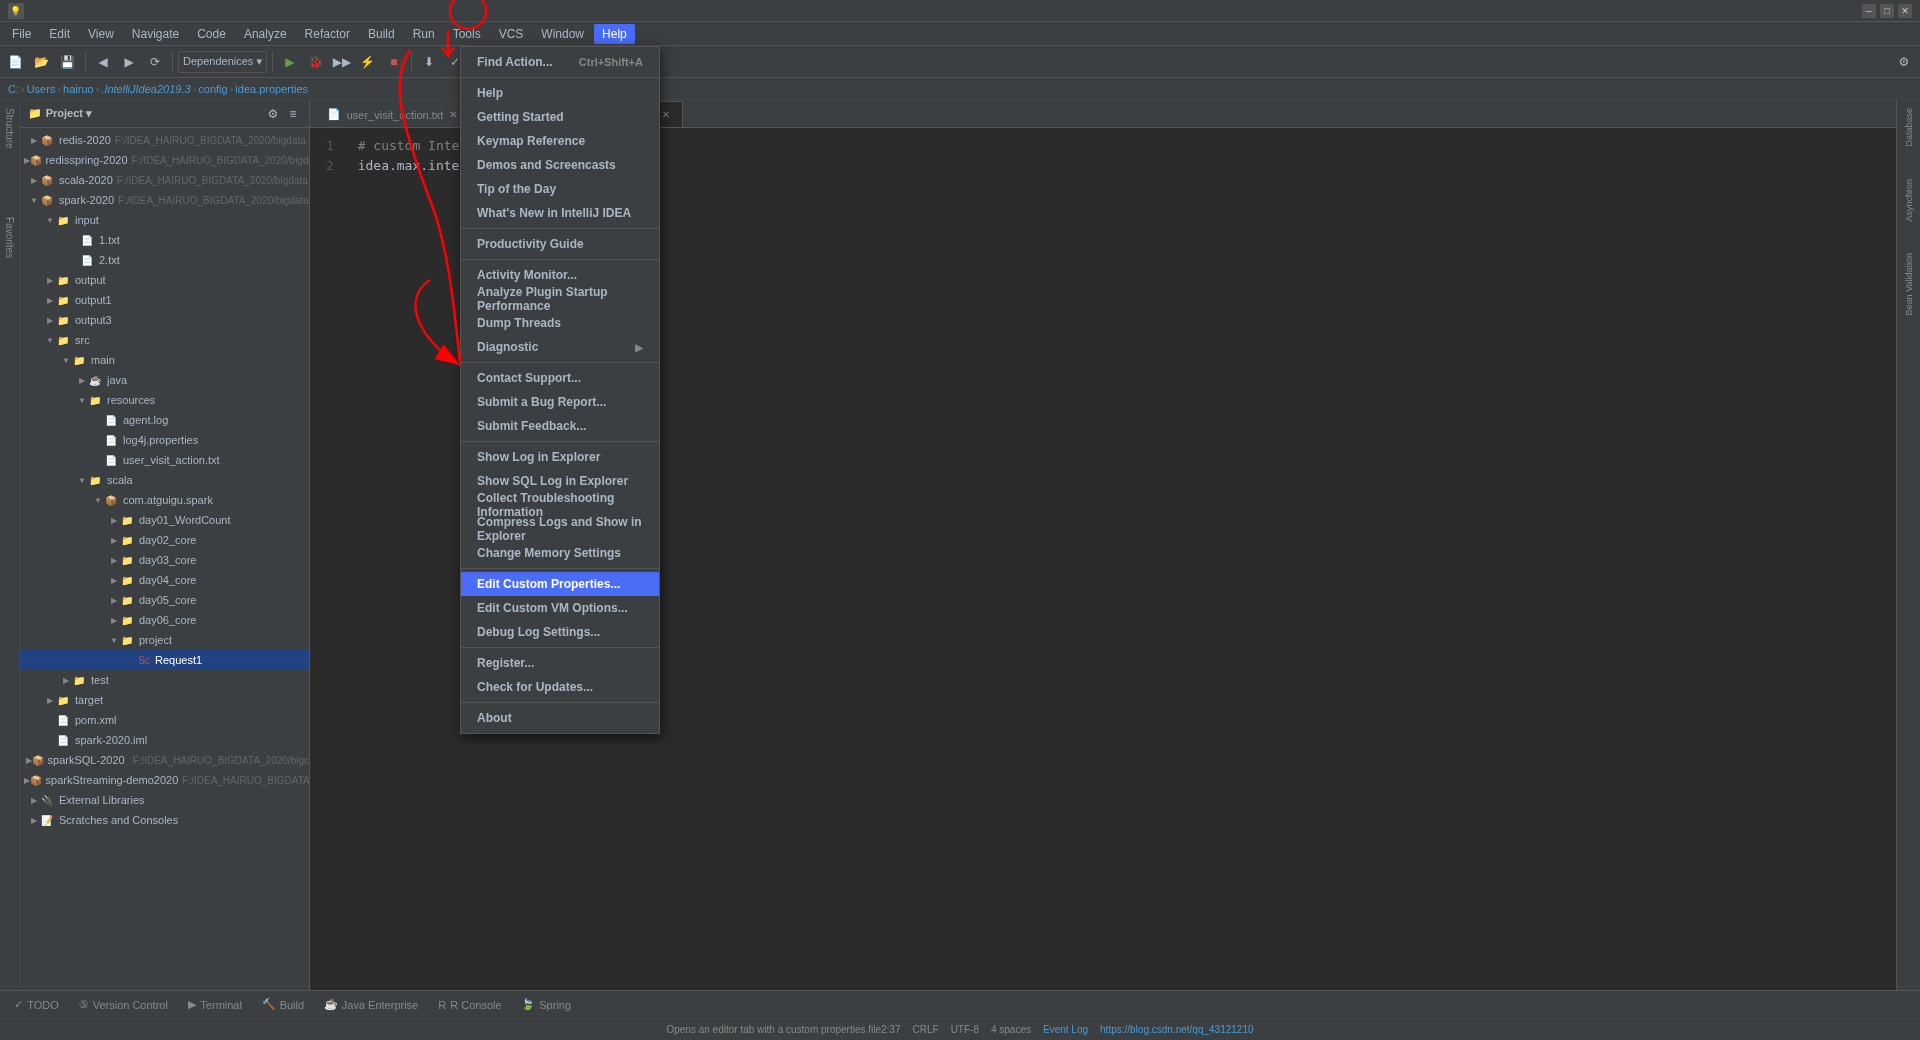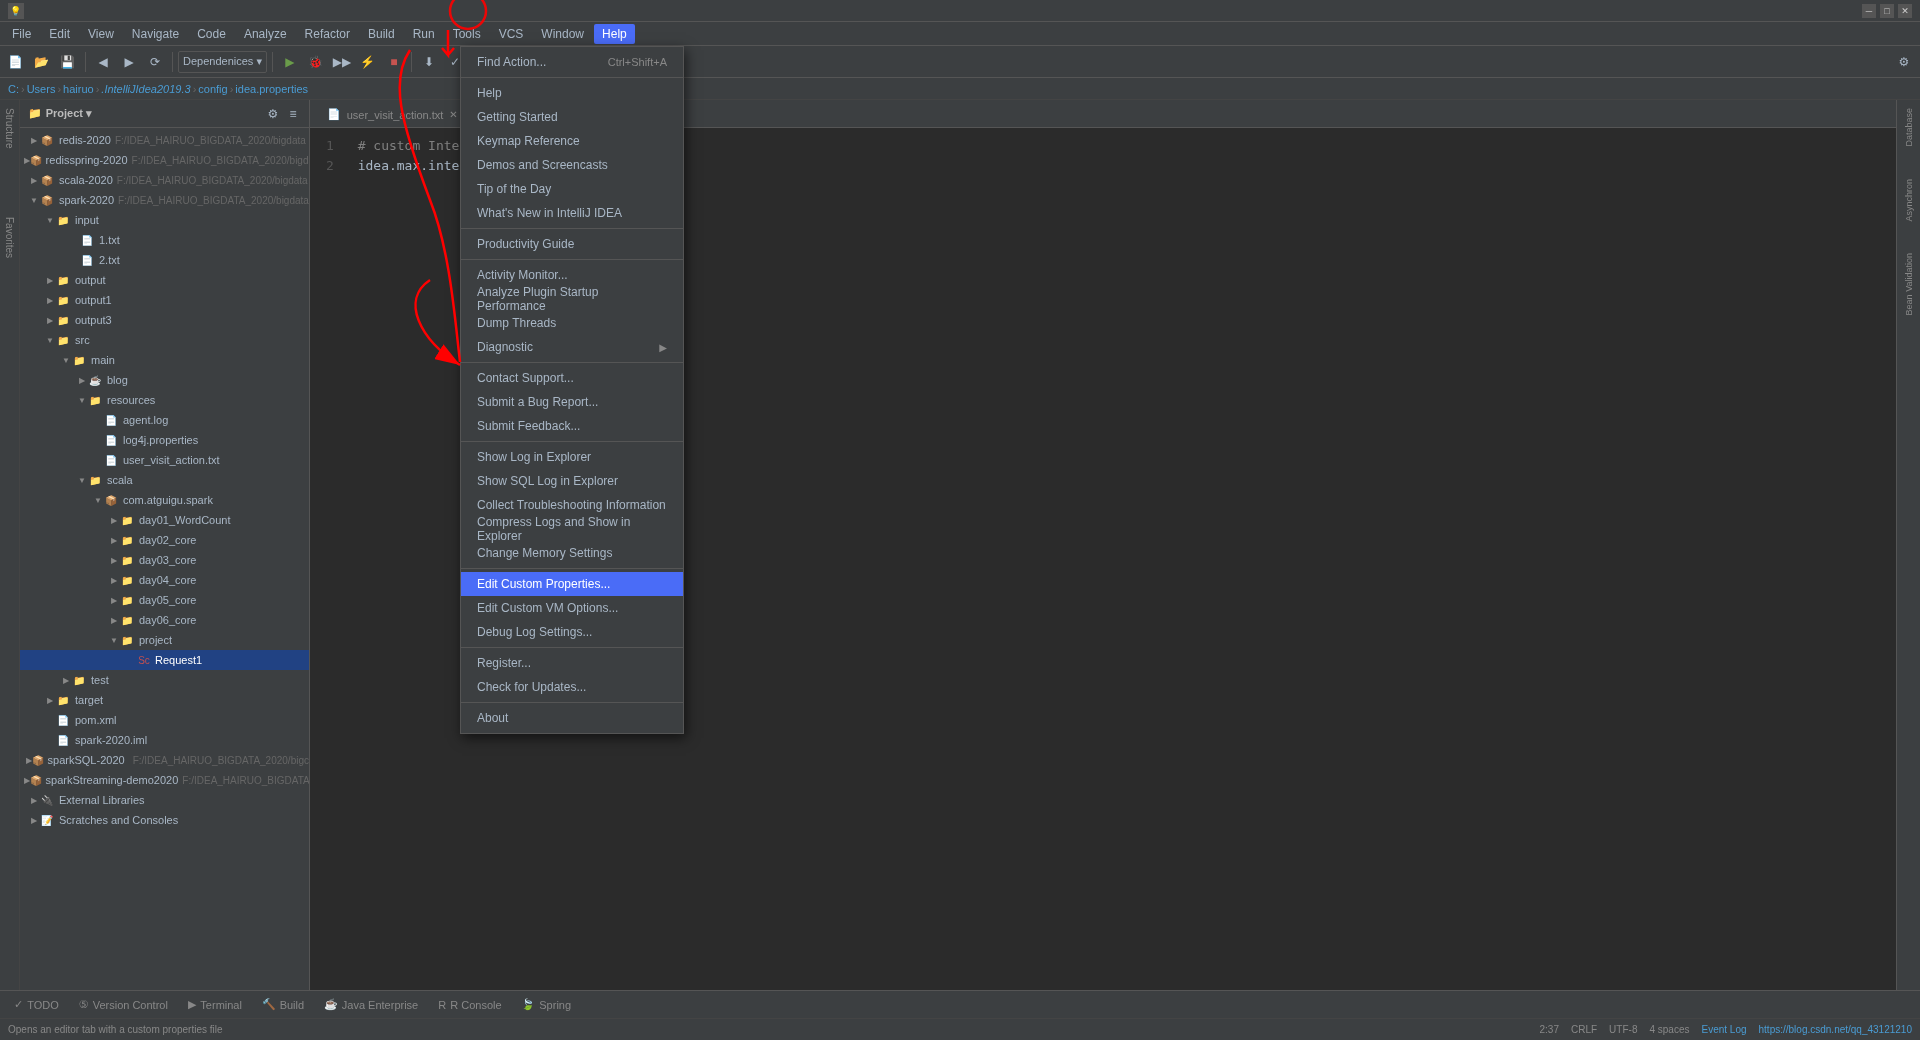--- a/index.html
+++ b/index.html
@@ -249,34 +249,35 @@
     
     #status-bar {
       height: 22px;
       background: #3c3f41;
       border-top: 1px solid #444;
       display: flex;
       align-items: center;
       padding: 0 8px;
       font-size: 10px;
       color: #888;
-      justify-content: space-between;
+      justify-content: center;
     }
 
     
     #help-menu {
       position: absolute;
       top: 46px;
       left: 460px;
-      width: 224px;
+      width: 200px;
       background: #3c3f41;
       border: 1px solid #555;
       box-shadow: 2px 4px 12px rgba(0,0,0,0.6);
       z-index: 1000;
       padding: 3px 0;
+      font-weight: bold;
     }
     .menu-entry {
       height: 24px;
       display: flex;
       align-items: center;
       padding: 0 16px;
       font-size: 12px;
       color: #a9b7c6;
       cursor: pointer;
       justify-content: space-between;
@@ -481,21 +482,21 @@
       <div class="tree-item">
         <span class="indent" style="width:36px;"></span>
         <span class="tree-arrow">▼</span>
         <span class="tree-icon folder-icon">📁</span>
         <span>main</span>
       </div>
       <div class="tree-item">
         <span class="indent" style="width:52px;"></span>
         <span class="tree-arrow">▶</span>
         <span class="tree-icon" style="color:#c07520;">☕</span>
-        <span>blog</span>
+        <span>java</span>
       </div>
       <div class="tree-item">
         <span class="indent" style="width:52px;"></span>
         <span class="tree-arrow">▼</span>
         <span class="tree-icon folder-icon">📁</span>
         <span>resources</span>
       </div>
       <div class="tree-item">
         <span class="indent" style="width:68px;"></span>
         <span class="tree-arrow"></span>

